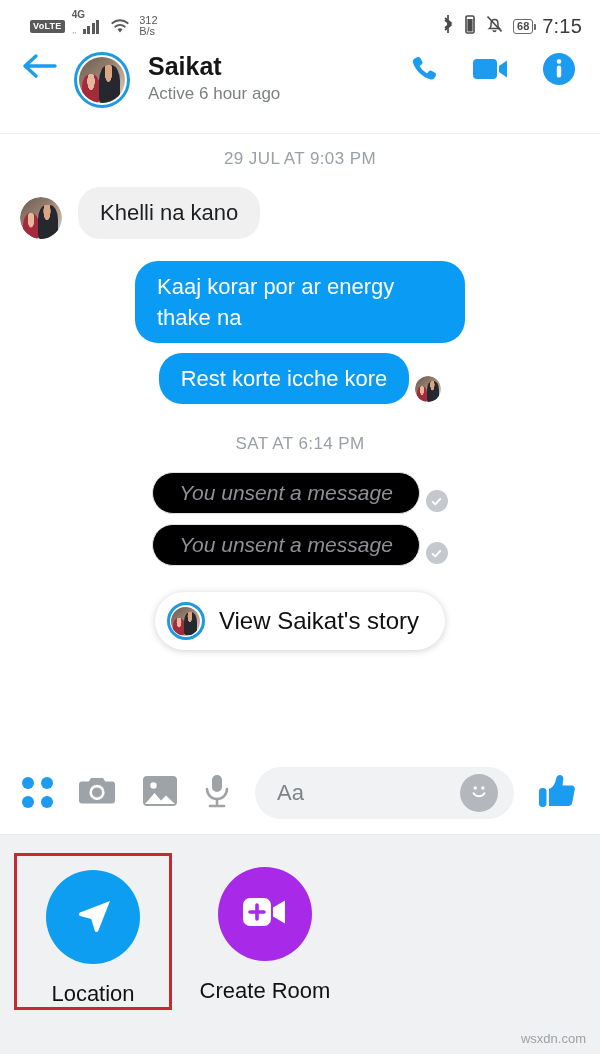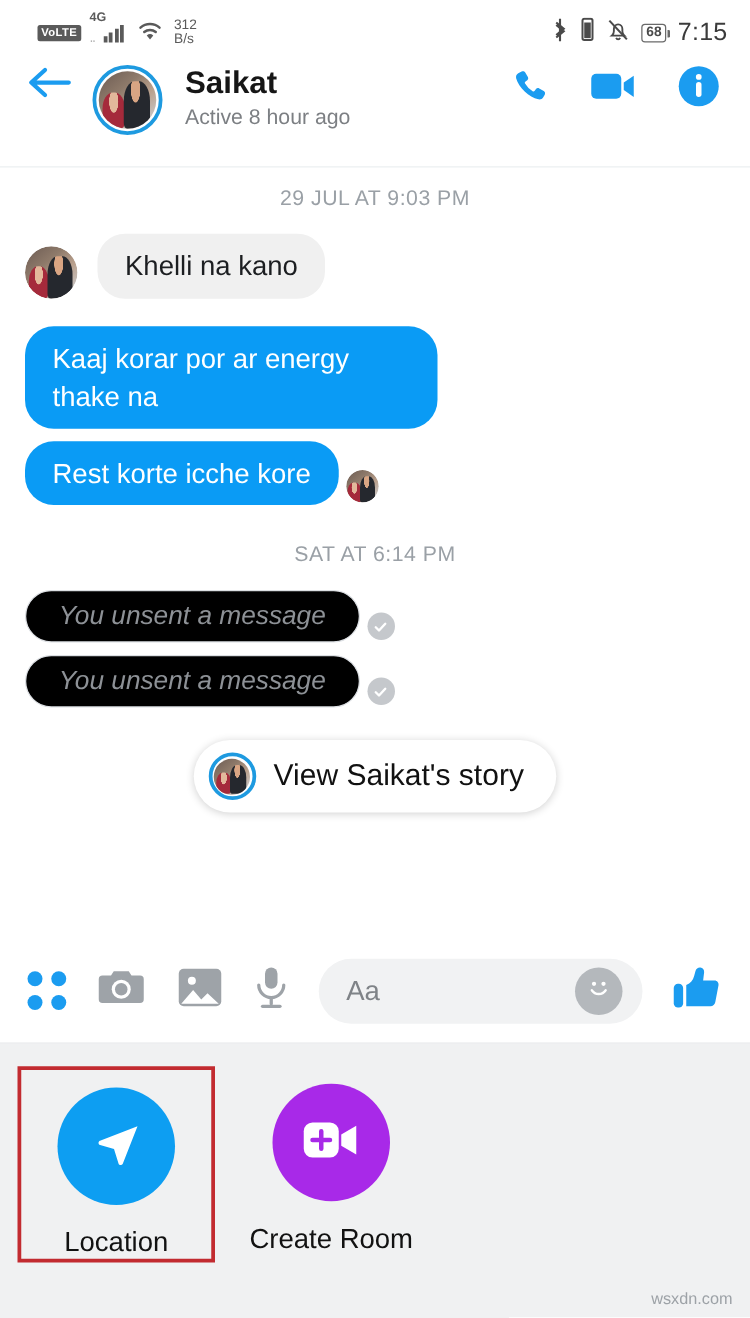--- a/index.html
+++ b/index.html
@@ -80,21 +80,21 @@
   .messages {
     position:absolute; top:135px; left:0; right:0; bottom:219px;
     background:#fff; overflow:hidden; padding: 0 20px;
   }
   .daydiv {
     text-align:center; font-size:17px; color:#9aa0a6; letter-spacing:.4px;
     margin: 14px 0 18px;
   }
   .row { display:flex; align-items:flex-end; margin-bottom: 10px; }
   .row.in { justify-content:flex-start; }
-  .row.out { justify-content:flex-start; }
+  .row.out { justify-content:center; }
   .mini-avatar { width:42px; height:42px; border-radius:50%; overflow:hidden; flex:0 0 auto; }
   .mini-avatar.tiny { width:26px; height:26px; margin-left:6px; margin-bottom:2px;}
   .bubble-grey {
     background:#f0f0f0; color:#1c1e21; font-size:22px; line-height:28px;
     border-radius: 22px; padding: 12px 22px; max-width: 430px;
     margin-left: 16px;
   }
   .bubble-blue {
     background:#0a9bf5; color:#fff; font-size:22px; line-height:31px;
     border-radius: 23px; padding: 10px 22px; max-width: 330px;
@@ -230,21 +230,21 @@
         <svg width="38" height="28" viewBox="0 0 38 28">
             <path d="M16 4L5 14l11 10M5 14h30" stroke="#1b9cf0" stroke-width="3.4" fill="none" stroke-linecap="round" stroke-linejoin="round"></path>
           </svg>
       </span>
     </div>
     <div class="hdr-avatar">
       <div class="avatar-photo"></div>
     </div>
     <div class="hdr-name-wrap">
       <div class="hdr-name">Saikat</div>
-      <div class="hdr-status">Active 8 hour ago</div>
+      <div class="hdr-status">Active 6 hour ago</div>
     </div>
     <div class="hdr-actions">
       <span class="ic">
         <span>
           <svg width="32" height="32" viewBox="0 0 32 32">
               <path d="M9.3 4.2c1.1-.6 2.3-.2 2.9.8l2.1 3.6c.5.9.3 2-.5 2.6l-1.6 1.2c-.4.3-.5.8-.3 1.2a17 17 0 006.5 6.5c.4.2.9.1 1.2-.3l1.2-1.6c.6-.8 1.7-1 2.6-.5l3.6 2.1c1 .6 1.4 1.8.8 2.9l-1.2 2c-.8 1.4-2.4 2.1-3.9 1.7C15.2 25 7 16.8 4.9 9.5c-.4-1.5.3-3.1 1.7-3.9l2.7-1.4z" fill="#1b9cf0"></path>
             </svg>
         </span>
       </span>
       <span class="ic">

